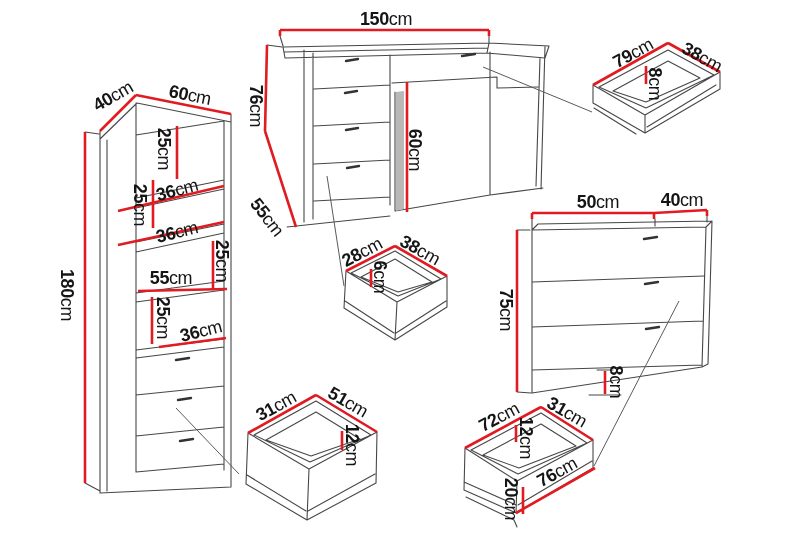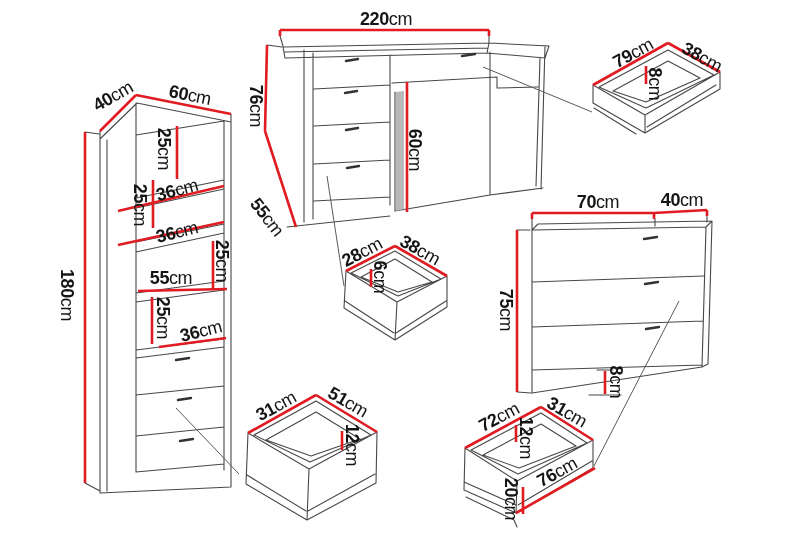--- a/index.html
+++ b/index.html
@@ -122,34 +122,34 @@
 <div class="dim" style="left:67px;top:295px;--r:90deg"><b>180</b><span>cm</span></div>
 <div class="dim" style="left:164px;top:149px;--r:90deg"><b>25</b><span>cm</span></div>
 <div class="dim" style="left:177px;top:190px;--r:-15deg"><b>36</b><span>cm</span></div>
 <div class="dim" style="left:140px;top:205px;--r:90deg"><b>25</b><span>cm</span></div>
 <div class="dim" style="left:177px;top:232px;--r:-14deg"><b>36</b><span>cm</span></div>
 <div class="dim" style="left:222px;top:261px;--r:90deg"><b>25</b><span>cm</span></div>
 <div class="dim" style="left:171px;top:278px;--r:0deg"><b>55</b><span>cm</span></div>
 <div class="dim" style="left:163px;top:318px;--r:90deg"><b>25</b><span>cm</span></div>
 <div class="dim" style="left:201px;top:331px;--r:-14deg"><b>36</b><span>cm</span></div>
 
-<div class="dim" style="left:386px;top:19px;--r:0deg"><b>220</b><span>cm</span></div>
+<div class="dim" style="left:386px;top:19px;--r:0deg"><b>150</b><span>cm</span></div>
 <div class="dim" style="left:256px;top:106px;--r:90deg"><b>76</b><span>cm</span></div>
 <div class="dim" style="left:267px;top:217px;--r:52deg"><b>55</b><span>cm</span></div>
 <div class="dim" style="left:415px;top:150px;--r:90deg"><b>60</b><span>cm</span></div>
 
 <div class="dim" style="left:633px;top:53px;--r:-29deg"><b>79</b><span>cm</span></div>
 <div class="dim" style="left:702px;top:57px;--r:29deg"><b>38</b><span>cm</span></div>
 <div class="dim" style="left:655px;top:84px;--r:90deg"><b>8</b><span>cm</span></div>
 
 <div class="dim" style="left:362px;top:252px;--r:-28deg"><b>28</b><span>cm</span></div>
 <div class="dim" style="left:420px;top:250px;--r:29deg"><b>38</b><span>cm</span></div>
 <div class="dim" style="left:380px;top:277px;--r:90deg"><b>6</b><span>cm</span></div>
 
-<div class="dim" style="left:598px;top:202px;--r:0deg"><b>70</b><span>cm</span></div>
+<div class="dim" style="left:598px;top:202px;--r:0deg"><b>50</b><span>cm</span></div>
 <div class="dim" style="left:682px;top:200px;--r:0deg"><b>40</b><span>cm</span></div>
 <div class="dim" style="left:506px;top:310px;--r:90deg"><b>75</b><span>cm</span></div>
 <div class="dim" style="left:616px;top:382px;--r:90deg"><b>8</b><span>cm</span></div>
 
 <div class="dim" style="left:276px;top:406px;--r:-29deg"><b>31</b><span>cm</span></div>
 <div class="dim" style="left:348px;top:402px;--r:30deg"><b>51</b><span>cm</span></div>
 <div class="dim" style="left:352px;top:445px;--r:90deg"><b>12</b><span>cm</span></div>
 
 <div class="dim" style="left:499px;top:417px;--r:-28deg"><b>72</b><span>cm</span></div>
 <div class="dim" style="left:567px;top:412px;--r:30deg"><b>31</b><span>cm</span></div>

